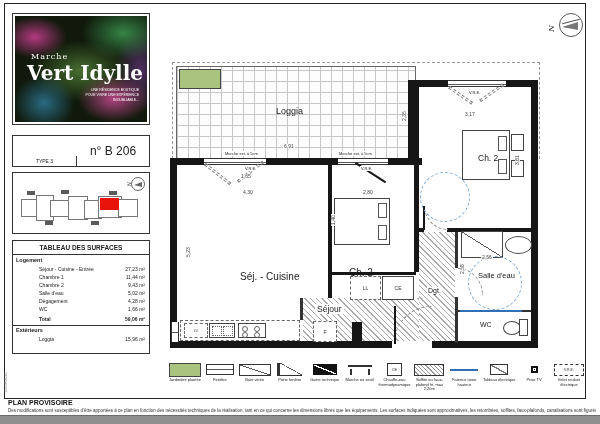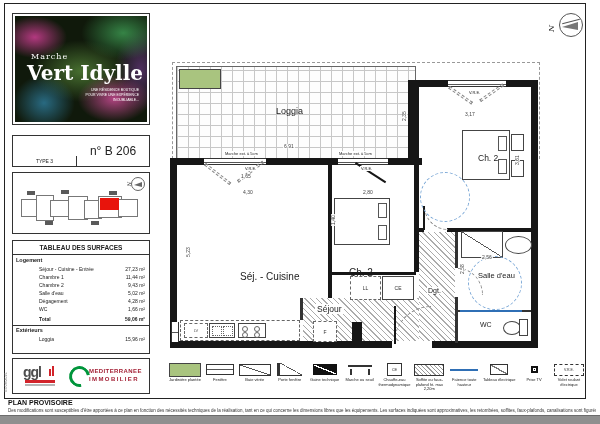--- a/index.html
+++ b/index.html
@@ -130,32 +130,20 @@
         <span class="v">59,06 m²</span>
       </div>
     <div style="border-top:1px solid #333;margin-top:2px;"></div>
     <div class="sect">Extérieurs</div>
     <div class="trow">
         <span>Loggia</span>
         <span class="v">15,96 m²</span>
       </div>
   </div>
 
-  <div class="box" style="left:12px;top:358px;width:136px;height:34px;">
-    <div class="abs" style="left:10px;top:4px;">
-      <span style="font-size:14px;font-weight:bold;color:#4d4d4d;letter-spacing:-1px;">ggl</span>
-      <span class="abs" style="left:26px;top:6px;width:2px;height:7px;background:#d2232a;"></span>
-      <span class="abs" style="left:29px;top:3px;width:2px;height:10px;background:#d2232a;"></span>
-      <div class="abs" style="left:2px;top:17px;width:30px;height:3px;background:#d2232a;"></div>
-      <div class="abs" style="left:2px;top:21px;width:30px;height:2px;background:#b5b5b5;"></div>
-    </div>
-    <div class="abs" style="left:56px;top:7px;width:15px;height:15px;border:3px solid #00953b;border-radius:50%;border-right-color:transparent;transform:rotate(35deg);"></div>
-    <div class="abs" style="left:76px;top:9px;font-size:6px;font-weight:bold;color:#a31f34;letter-spacing:.4px;">MEDITERRANEE</div>
-    <div class="abs" style="left:76px;top:17px;font-size:6px;font-weight:bold;color:#a31f34;letter-spacing:1.4px;">IMMOBILIER</div>
-  </div>
 
   <div class="abs" style="left:3px;top:392px;font-size:4px;color:#777;transform:rotate(-90deg);transform-origin:left top;">05/08/2021</div>
 
   <div class="abs" style="left:559px;top:13px;width:22px;height:22px;border:1.5px solid #555;border-radius:50%;">
     <div class="abs" style="left:2px;top:8px;width:0;height:0;border-top:5px solid transparent;border-bottom:3px solid transparent;border-right:16px solid #777;"></div>
     <div class="abs" style="left:2px;top:7px;width:18px;height:1px;background:#555;transform:rotate(-14deg);"></div>
   </div>
   <div class="abs" style="left:548px;top:24px;font-size:8px;font-family:'DejaVu Serif',serif;font-style:italic;transform:rotate(-90deg);">N</div>
 
   <div>

